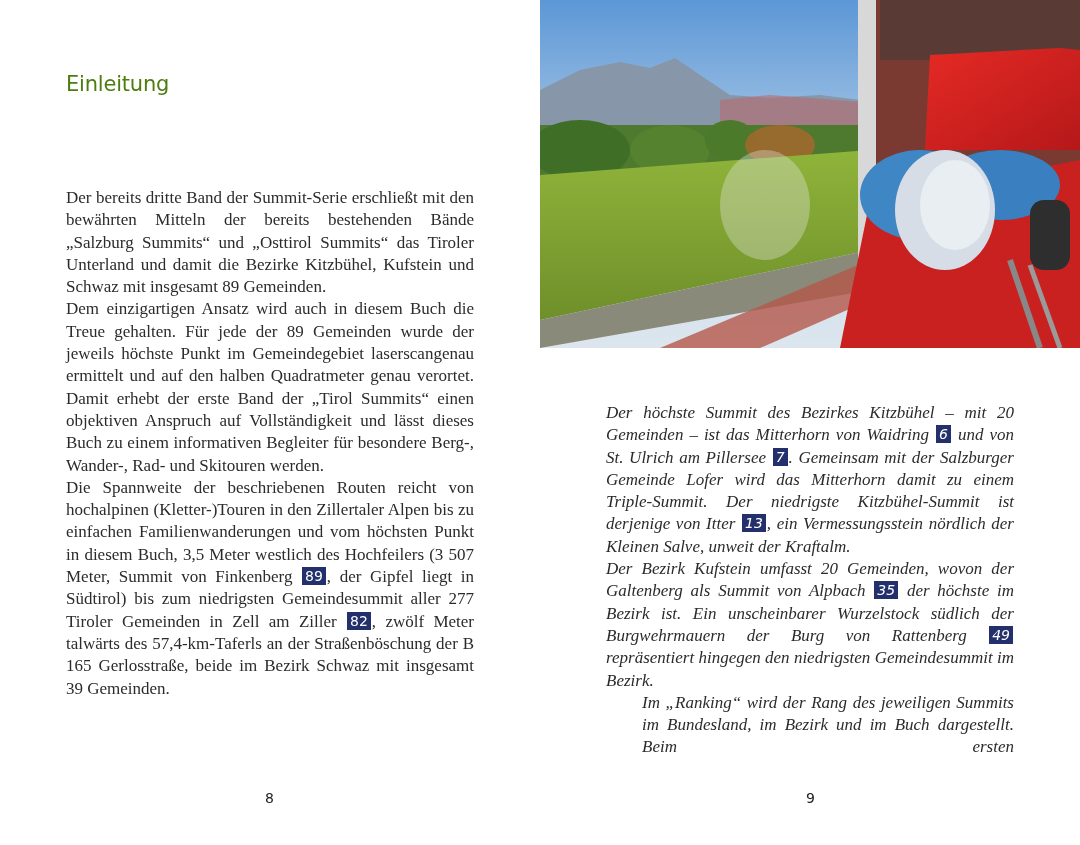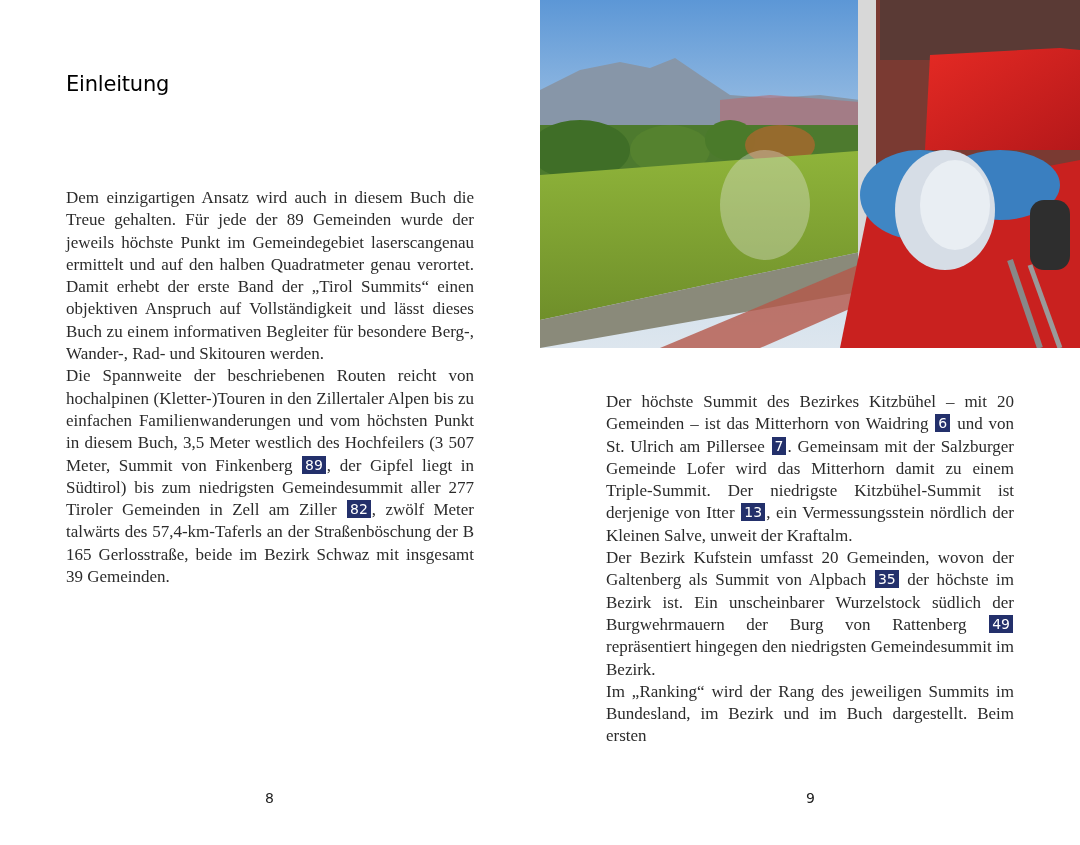--- a/index.html
+++ b/index.html
@@ -5,21 +5,21 @@
     html, body { margin:0; padding:0; }
     body {
       width:1080px; height:845px; background:#ffffff; position:relative; overflow:hidden;
       font-family: "Liberation Serif", serif; color:#2a2a2a;
     }
     .page { position:absolute; top:0; height:845px; }
     .left-page { left:0; width:540px; }
     .right-page { left:540px; width:540px; }
     .chapter-title {
       position:absolute; left:66px; top:72px; margin:0;
-      font-family:"DejaVu Sans", sans-serif; font-weight:normal; font-size:21px; color:#000000;
+      font-family:"DejaVu Sans", sans-serif; font-weight:normal; font-size:21px; color:#4d7c0f;
       letter-spacing:-0.2px;
       text-align:right;
     }
     .text-block {
       position:absolute; font-size:17px; line-height:22.3px; text-align:justify;
       color:#2b2b2b;
     }
     .left-page .text-block { left:66px; width:408px; }
     .right-page .text-block { left:66px; width:408px; }
     .text-block p { margin:0; }
@@ -37,20 +37,21 @@
       background:linear-gradient(180deg,#6ea2d6 0%,#b5cfe6 30%,#8aa0b5 40%,#5d8c3c 50%,#97b53a 70%,#7a6b4d 100%);
     }
   </style>
 </head>
 <body>
 
 <div class="page left-page">
   <h1 class="chapter-title">Einleitung</h1>
 
   <div class="text-block" style="top:187px;">
+    <p>Der bereits dritte Band der Summit-Serie erschließt mit den bewährten Mitteln der bereits bestehenden Bände „Salzburg Summits“ und „Osttirol Summits“ das Tiroler Unterland und damit die Bezirke Kitzbühel, Kufstein und Schwaz mit insgesamt 89 Gemeinden.</p>
     <p>Dem einzigartigen Ansatz wird auch in diesem Buch die Treue gehalten. Für jede der 89 Gemeinden wurde der jeweils höchste Punkt im Gemeindegebiet laserscangenau ermittelt und auf den halben Quadratmeter genau verortet. Damit erhebt der erste Band der „Tirol Summits“ einen objektiven Anspruch auf Vollständigkeit und lässt dieses Buch zu einem informativen Begleiter für besondere Berg-, Wander-, Rad- und Skitouren werden.</p>
     <p class="gap"><span>Die Spannweite der beschriebenen Routen reicht von hochalpinen (Kletter-)Touren in den Zillertaler Alpen bis zu einfachen Familienwanderungen und vom höchsten Punkt in diesem Buch, 3,5 Meter westlich des Hochfeilers (3 507 Meter, Summit von Finkenberg </span><span class="badge">89</span><span>, der Gipfel liegt in Südtirol) bis zum niedrigsten Gemeindesummit aller 277 Tiroler Gemeinden in Zell am Ziller </span><span class="badge">82</span><span>, zwölf Meter talwärts des 57,4-km-Taferls an der Straßenböschung der B 165 Gerlosstraße, beide im Bezirk Schwaz mit insgesamt 39 Gemeinden.</span></p>
   </div>
 
   <div class="page-number" style="left:265px;">8</div>
 </div>
 
 <div class="page right-page">
   <div class="photo" title="Blick aus dem Zugfenster auf Wiese, Gleis und Berge; Kletterhelm und Seil auf rotem Sitz">
     <svg width="540" height="348" viewBox="0 0 540 348" xmlns="http://www.w3.org/2000/svg">
@@ -89,20 +90,20 @@
       <ellipse cx="380" cy="195" rx="60" ry="45" fill="#3f86c4"></ellipse>
       <ellipse cx="460" cy="185" rx="60" ry="35" fill="#3a7fc0"></ellipse>
       <ellipse cx="405" cy="210" rx="50" ry="60" fill="#d6dde6"></ellipse>
       <ellipse cx="415" cy="205" rx="35" ry="45" fill="#e9eef3"></ellipse>
       <rect x="490" y="200" width="40" height="70" rx="14" fill="#2e2e2e"></rect>
       <line x1="470" y1="260" x2="500" y2="348" stroke="#888" stroke-width="6"></line>
       <line x1="490" y1="265" x2="520" y2="348" stroke="#9a9a9a" stroke-width="5"></line>
     </svg>
   </div>
 
-  <div class="text-block" style="top:391px;">
+  <div class="text-block" style="top:402px;font-style:italic;">
     <p><span>Der höchste Summit des Bezirkes Kitzbühel – mit 20 Gemeinden – ist das Mitterhorn von Waidring </span><span class="badge">6</span><span> und von St. Ulrich am Pillersee </span><span class="badge">7</span><span>. Gemeinsam mit der Salzburger Gemeinde Lofer wird das Mitterhorn damit zu einem Triple-Summit. Der niedrigste Kitzbühel-Summit ist derjenige von Itter </span><span class="badge">13</span><span>, ein Vermessungsstein nördlich der Kleinen Salve, unweit der Kraftalm.</span></p>
     <p class="gap"><span>Der Bezirk Kufstein umfasst 20 Gemeinden, wovon der Galtenberg als Summit von Alpbach </span><span class="badge">35</span><span> der höchste im Bezirk ist. Ein unscheinbarer Wurzelstock südlich der Burgwehrmauern der Burg von Rattenberg </span><span class="badge">49</span><span> repräsentiert hingegen den niedrigsten Gemeindesummit im Bezirk.</span></p>
-    <p style="text-align-last:justify;">Im „Ranking“ wird der Rang des jeweiligen Summits im Bundesland, im Bezirk und im Buch dargestellt. Beim ersten</p>
+    <p style="text-align-last:justify;margin-left:36px;">Im „Ranking“ wird der Rang des jeweiligen Summits im Bundesland, im Bezirk und im Buch dargestellt. Beim ersten</p>
   </div>
 
   <div class="page-number" style="left:266px;">9</div>
 </div>
 
 </body></html>

